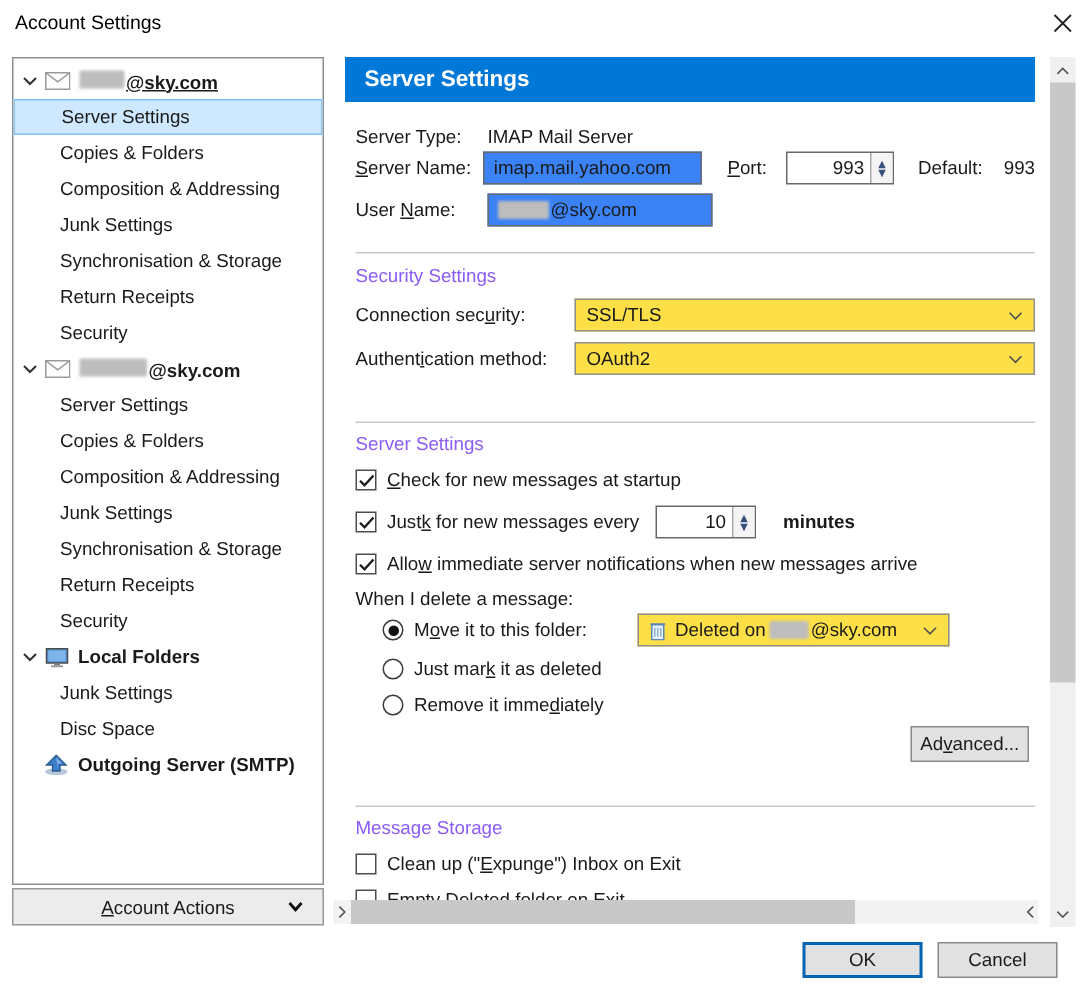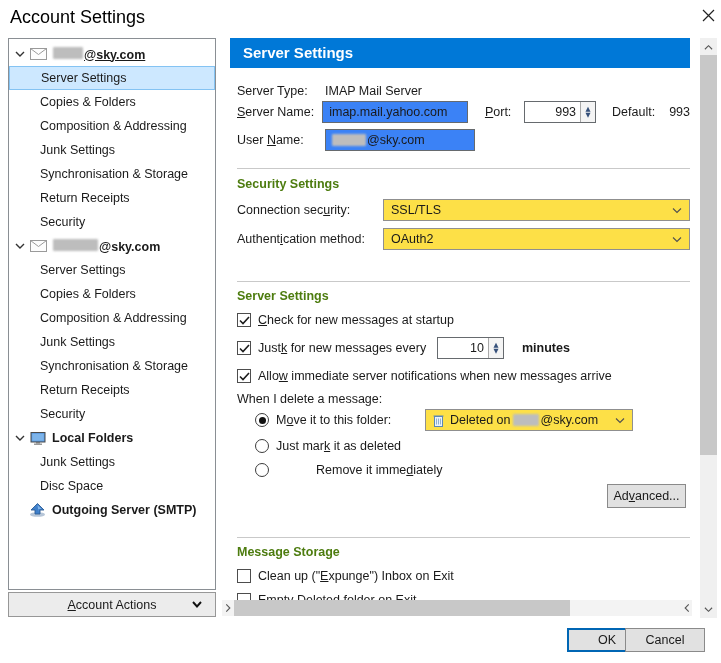--- a/index.html
+++ b/index.html
@@ -8,21 +8,21 @@
     position: relative;
     background:#ffffff;
     font-family:"Liberation Sans", sans-serif;
     font-size:12.5px;
     color:#1a1a1a;
     overflow:hidden;
   }
   .ak { text-decoration: underline; }
 
   
-  .win-title { position:absolute; left:10px; top:7px; font-size:18px; color:#000; }
+  .win-title { position:absolute; left:10px; top:7px; font-size:13px; color:#000; }
   .win-close { position:absolute; left:699px; top:6px; width:18px; height:18px; display:flex; align-items:center; justify-content:center; cursor:pointer; }
 
   
   .sidebar { position:absolute; left:8px; top:38px; width:208px; height:552px; border:1px solid #8a8f94; background:#fff; padding-top:3px; overflow:hidden; }
   .srow { height:24px; display:flex; align-items:center; white-space:nowrap; }
   .srow.sub { padding-left:31px; }
   .srow.acct { padding-left:6px; font-weight:bold; }
   .srow.acct .chev { margin-right:5px; }
   .srow.acct .ic { margin-right:6px; }
   .srow.smtp { padding-left:20px; font-weight:bold; }
@@ -31,35 +31,35 @@
   .u-acct { text-decoration:underline; }
   .redact { display:inline-block; height:12px; background:#bdbdbd; border-radius:1px; filter:blur(1.2px); margin-right:1px; }
   .account-actions { position:absolute; left:8px; top:592px; width:208px; height:25px; background:#ececec; border:1px solid #979797; display:flex; align-items:center; justify-content:center; cursor:pointer; }
   .account-actions .aa-chev { position:absolute; right:13px; top:8px; }
 
   
   .main { position:absolute; left:230px; top:38px; width:460px; height:562px; overflow:hidden; background:#fff; }
   .main-header { position:absolute; left:0; top:0; width:460px; height:30px; background:#0078d7; color:#fff; font-weight:bold; font-size:15px; line-height:30px; padding-left:13px; }
   .mrow { position:absolute; display:flex; align-items:center; }
   .sep { position:absolute; left:7px; width:453px; border-top:1px solid #c9c9c9; }
-  .ghead { position:absolute; left:7px; font-weight:bold; color:#4d7c0f;text-align:center; }
+  .ghead { position:absolute; left:7px; font-weight:normal; color:#8b5cf6;text-align:center; }
 
   .tinput { background:#3b82f6; border:1px solid #666a6e; height:22px; display:flex; align-items:center; padding:0 6px; }
   .dd { background:#fde047; border:1px solid #8f8f8f; height:22px; display:flex; align-items:center; padding:0 7px; position:relative; cursor:pointer; }
   .dd .dd-chev { position:absolute; right:7px; top:8px; }
   .spin { background:#fff; border:1px solid #666a6e; height:22px; display:flex; }
   .spin .val { flex:1; text-align:right; padding:0 4px; line-height:20px; }
   .spin .btns { width:15px; border-left:1px solid #a8a8a8; background:#f4f4f4; display:flex; flex-direction:column; align-items:center; justify-content:center; font-size:6.5px; line-height:6px; color:#35507a; font-family:"DejaVu Sans", sans-serif; cursor:pointer; }
 
   .cb { width:14px; height:14px; min-width:14px; border:1px solid #4d4d4d; background:#fff; display:inline-flex; align-items:center; justify-content:center; margin-right:7px; cursor:pointer; }
   .rd { width:14px; height:14px; min-width:14px; border:1px solid #3c3c3c; border-radius:50%; background:#fff; margin-right:7px; position:relative; cursor:pointer; }
   .rd.on::after { content:""; position:absolute; left:2.5px; top:2.5px; right:2.5px; bottom:2.5px; background:#111; border-radius:50%; }
 
   .btn { background:#e1e1e1; border:1px solid #8a8a8a; display:flex; align-items:center; justify-content:center; cursor:pointer; font-size:12.5px; }
-  .btn.focus { border:2px solid #0066b4;margin-left:32px; }
+  .btn.focus { border:2px solid #0066b4; }
 
   
   .vscroll { position:absolute; left:700px; top:38px; width:17px; height:580px; background:#f0f0f0; }
   .vthumb { position:absolute; left:0; top:17px; width:17px; height:400px; background:#c8c8c8; }
   .varrow { position:absolute; left:0; width:17px; height:17px; display:flex; align-items:center; justify-content:center; cursor:pointer; }
   .hscroll { position:absolute; left:222px; top:600px; width:470px; height:16px; background:#f3f3f3; }
   .hthumb { position:absolute; left:12px; top:0; width:336px; height:16px; background:#c8c8c8; }
   .harrow { position:absolute; top:0; width:12px; height:16px; display:flex; align-items:center; justify-content:center; cursor:pointer; }
   .rot90 { transform:rotate(-90deg); }
   .rot270 { transform:rotate(90deg); }
@@ -287,21 +287,21 @@
           <path d="M1 0.5 L5 4.5 L9 0.5" fill="none" stroke="#505050" stroke-width="1.1"></path>
         </svg>
     </div>
   </div>
 
   <div class="mrow" style="left:25px; top:398px; height:20px;">
     <span class="rd"></span>
     <span><span>Just mar</span><span class="ak">k</span><span> it as deleted</span></span>
   </div>
 
-  <div class="mrow" style="left:25px; top:422px; height:20px;gap:40px;">
+  <div class="mrow" style="left:25px; top:422px; height:20px;">
     <span class="rd"></span>
     <span><span>Remove it imme</span><span class="ak">d</span><span>iately</span></span>
   </div>
 
   <div class="btn" style="position:absolute; left:377px; top:446px; width:79px; height:24px;">
     <span><span>Ad</span><span class="ak">v</span><span>anced...</span></span>
   </div>
 
   <div class="sep" style="top:499px"></div>
 

